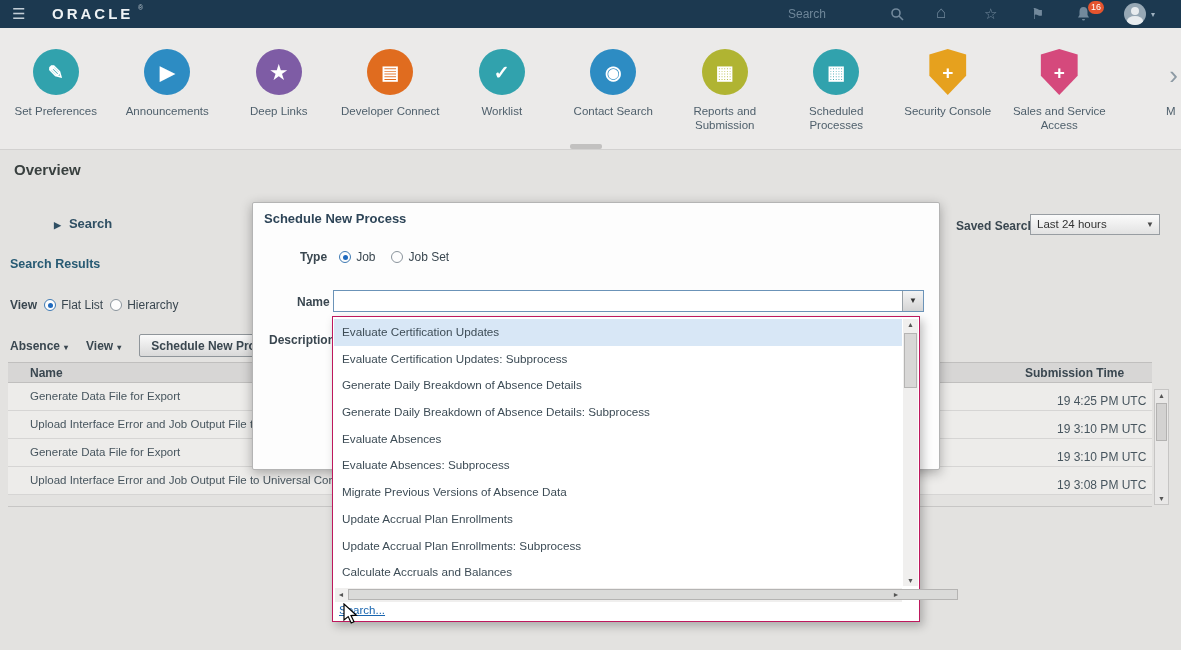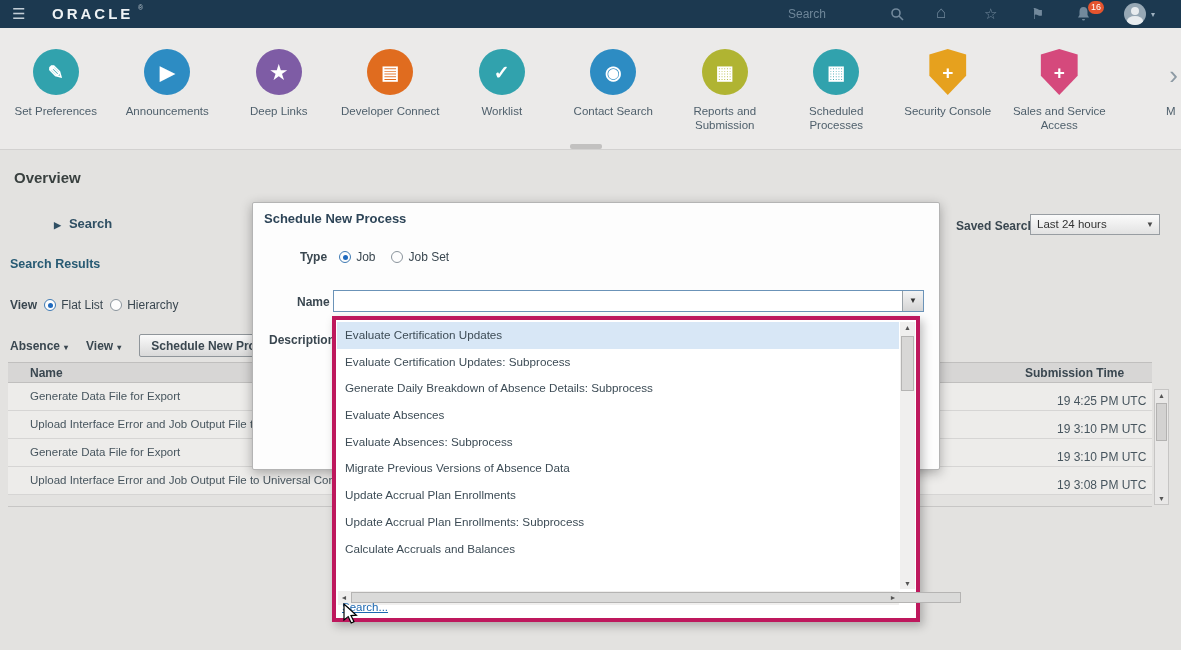--- a/index.html
+++ b/index.html
@@ -30,21 +30,21 @@
   .springboard { position:absolute; top:28px; left:0; right:0; height:122px; background:#ebeae9; border-bottom:1px solid #d2d1d0; display:flex; overflow:hidden; padding-top:21px; }
   .tile { flex:0 0 111.5px; width:111.5px; text-align:center; cursor:pointer; }
   .tile-icon { width:46px; height:46px; border-radius:50%; margin:0 auto; display:flex; align-items:center; justify-content:center; }
   .tile-icon.shield { border-radius:0; clip-path:polygon(10% 12%, 50% 0%, 90% 12%, 90% 58%, 50% 100%, 10% 58%); }
   .tile-glyph { color:#fff; font-size:19px; font-weight:bold; line-height:1; }
   .tile-label { margin-top:9px; font-size:11.5px; color:#4e5f6b; line-height:1.25; padding:0 5px; }
   .sb-next { position:absolute; right:3px; top:60px; color:#8d9aa4; font-size:26px; cursor:pointer; z-index:6; }
   .page-indicator { position:absolute; left:570px; top:144px; width:32px; height:5px; border-radius:2px; background:#c2c1c0; }
 
   
-  .page-title { position:absolute; left:14px; top:161px; font-size:15px; font-weight:bold; color:#39403f;margin-top:8px; }
+  .page-title { position:absolute; left:14px; top:161px; font-size:15px; font-weight:bold; color:#39403f; }
   .search-section { position:absolute; left:26px; top:216px; font-size:13px; font-weight:bold; color:#2f4f63; cursor:pointer;margin-left:28px; }
   .search-section .tri { font-size:9px; margin-right:8px; }
   .saved-search-label { position:absolute; left:956px; top:219px; font-size:12px; font-weight:bold; color:#3a4750; }
   .saved-search-select { position:absolute; left:1030px; top:214px; width:130px; height:21px; background:linear-gradient(#fbfbfb,#e2e2e2); border:1px solid #989da2; font-size:11.5px; color:#333; line-height:19px; padding-left:6px; cursor:pointer; }
   .saved-search-select .sel-arrow { position:absolute; right:5px; top:0; font-size:8px; color:#4a4a4a; line-height:19px; }
   .search-results-label { position:absolute; left:10px; top:257px; font-size:12.5px; font-weight:bold; color:#275a73; }
   .view-row { position:absolute; left:10px; top:298px; display:flex; align-items:center; gap:7px; font-size:12px; color:#3a4750; }
   .view-row .lbl { font-weight:bold; }
   .radio { position:relative; display:inline-block; width:12px; height:12px; border-radius:50%; border:1px solid #8a949c; background:#fdfdfd; vertical-align:-2px; }
   .radio.checked { border-color:#3f7ab3; }
@@ -74,21 +74,21 @@
   .dialog { position:absolute; left:252px; top:202px; width:688px; height:268px; background:#fdfdfd; border:1px solid #b4b4b4; border-radius:2px; box-shadow:0 3px 12px rgba(0,0,0,.3); z-index:10; }
   .dialog-title { position:absolute; left:11px; top:8px; font-size:13px; font-weight:bold; color:#2e4558; }
   .type-row { position:absolute; left:47px; top:47px; display:flex; align-items:center; gap:6px; font-size:12px; color:#3a4750; }
   .type-row .lbl { font-weight:bold; margin-right:6px; }
   .name-label { position:absolute; left:44px; top:92px; font-size:12px; font-weight:bold; color:#3a4750; }
   .combobox { position:absolute; left:80px; top:87px; width:591px; height:22px; background:#fff; border:1px solid #6b93b8; cursor:text; }
   .combo-btn { position:absolute; right:0; top:0; width:21px; height:20px; background:linear-gradient(#f4f4f4,#d4d4d4); border-left:1px solid #98a0a6; text-align:center; font-size:8px; line-height:20px; color:#333; cursor:pointer; }
   .desc-label { position:absolute; left:16px; top:130px; font-size:12px; font-weight:bold; color:#3a4750; }
 
   
-  .dd-panel { position:absolute; left:332px; top:316px; width:588px; height:306px; background:#fff; border:4px solid #be185d; box-shadow:3px 4px 9px rgba(0,0,0,.25); z-index:20; }
+  .dd-panel { position:absolute; left:332px; top:316px; width:588px; height:306px; background:#fff; border:1px solid #be185d; box-shadow:3px 4px 9px rgba(0,0,0,.25); z-index:20; }
   .dd-items { position:absolute; left:1px; top:2px; right:17px; height:267px; overflow:hidden; }
   .dd-item { height:26.7px; line-height:26.7px; padding-left:8px; font-size:11.7px; color:#3d4c56; white-space:nowrap; cursor:pointer; }
   .dd-item.selected { background:#d8e7f6; }
   .dd-vscroll { position:absolute; right:1px; top:2px; width:15px; height:267px; background:#f0efee; }
   .dv-arr { position:absolute; left:0; width:15px; text-align:center; font-size:7px; color:#555; cursor:pointer; }
   .dv-up { top:2px; } .dv-down { bottom:2px; }
   .dv-thumb { position:absolute; left:1px; top:14px; width:13px; height:55px; background:#d8d7d6; border:1px solid #b5b4b3; cursor:pointer; }
   .dd-hscroll { position:absolute; left:2px; right:17px; top:271px; height:14px; background:#f0efee; }
   .dh-arr { position:absolute; top:0; width:12px; text-align:center; font-size:7px; color:#555; line-height:14px; cursor:pointer; }
   .dh-left { left:0; } .dh-right { right:0; }
@@ -307,20 +307,23 @@
     <div class="dd-items">
 
         <div class="dd-item selected">
           <span>Evaluate Certification Updates</span>
         </div>
 
         <div class="dd-item">
           <span>Evaluate Certification Updates: Subprocess</span>
         </div>
 
+        <div class="dd-item">
+          <span>Generate Daily Breakdown of Absence Details</span>
+        </div>
 
         <div class="dd-item">
           <span>Generate Daily Breakdown of Absence Details: Subprocess</span>
         </div>
 
         <div class="dd-item">
           <span>Evaluate Absences</span>
         </div>
 
         <div class="dd-item">

